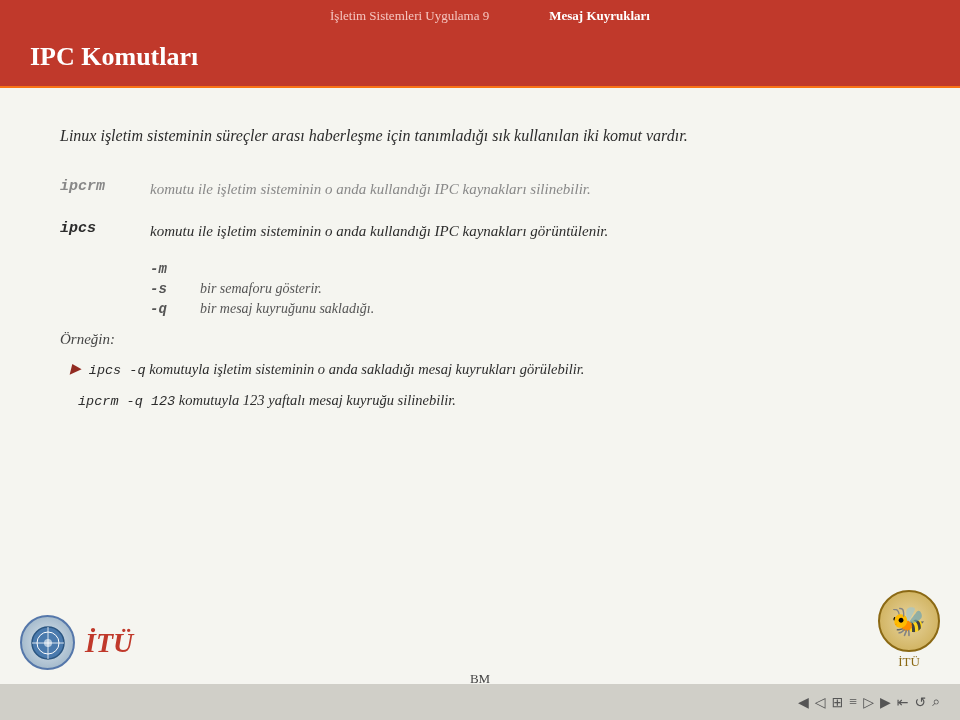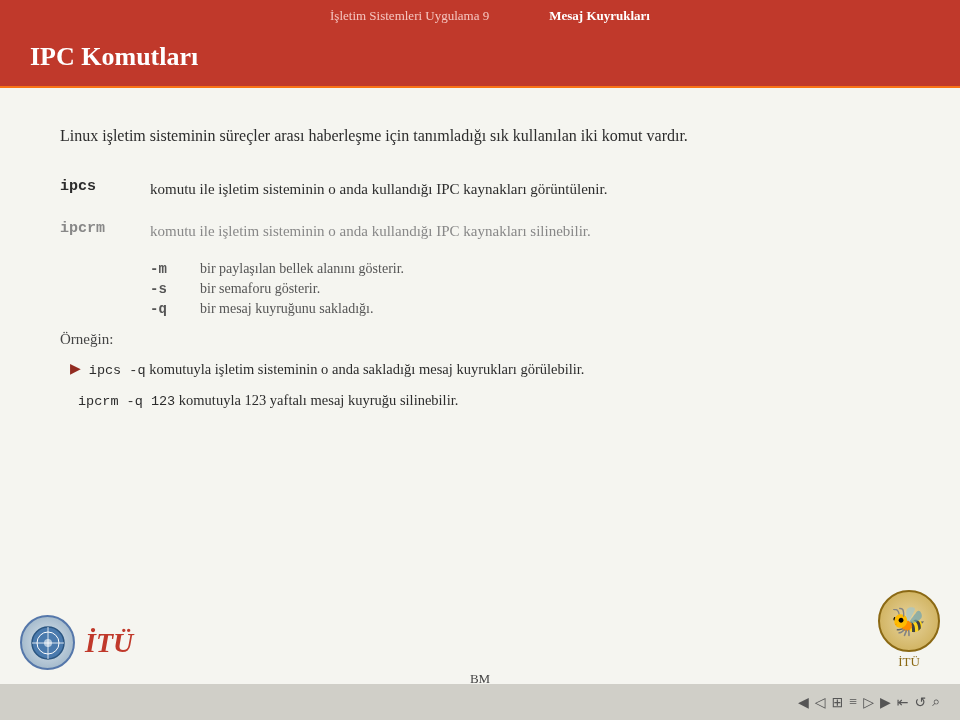--- a/index.html
+++ b/index.html
@@ -49,20 +49,21 @@
       color: #ffffff;
       font-size: 26px;
       font-weight: bold;
       font-family: Georgia, serif;
     }
 
     
     .content {
       padding: 35px 60px 20px 60px;
       color: #2c2c2c;
+      font-style: italic;
     }
 
     .intro-text {
       font-size: 16px;
       line-height: 1.6;
       margin-bottom: 28px;
       font-family: Georgia, serif;
     }
 
     
@@ -272,33 +273,32 @@
 
 <div class="title-bar">
   <h1>IPC Komutları</h1>
 </div>
 
 <div class="content">
 
   <p class="intro-text">Linux işletim sisteminin süreçler arası haberleşme için tanımladığı sık kullanılan iki komut vardır.</p>
 
   <div class="cmd-block">
+    <span class="cmd-name" style="color:#888;">ipcrm</span>
+    <span class="cmd-desc" style="color:#888;">komutu ile işletim sisteminin o anda kullandığı IPC kaynakları silinebilir.</span>
+  </div>
+
+  <div class="cmd-block">
     <span class="cmd-name">ipcs</span>
     <span class="cmd-desc">komutu ile işletim sisteminin o anda kullandığı IPC kaynakları görüntülenir.</span>
-  </div>
-
-  <div class="cmd-block">
-    <span class="cmd-name" style="color:#888;">ipcrm</span>
-    <span class="cmd-desc" style="color:#888;">komutu ile işletim sisteminin o anda kullandığı IPC kaynakları silinebilir.</span>
   </div>
 
   <div class="flags-block">
     <div class="flag-row">
       <span class="flag-name">-m</span>
-      <span class="flag-desc">bir paylaşılan bellek alanını gösterir.</span>
     </div>
     <div class="flag-row">
       <span class="flag-name">-s</span>
       <span class="flag-desc">bir semaforu gösterir.</span>
     </div>
     <div class="flag-row">
       <span class="flag-name">-q</span>
       <span class="flag-desc">bir mesaj kuyruğunu sakladığı.</span>
     </div>
   </div>

